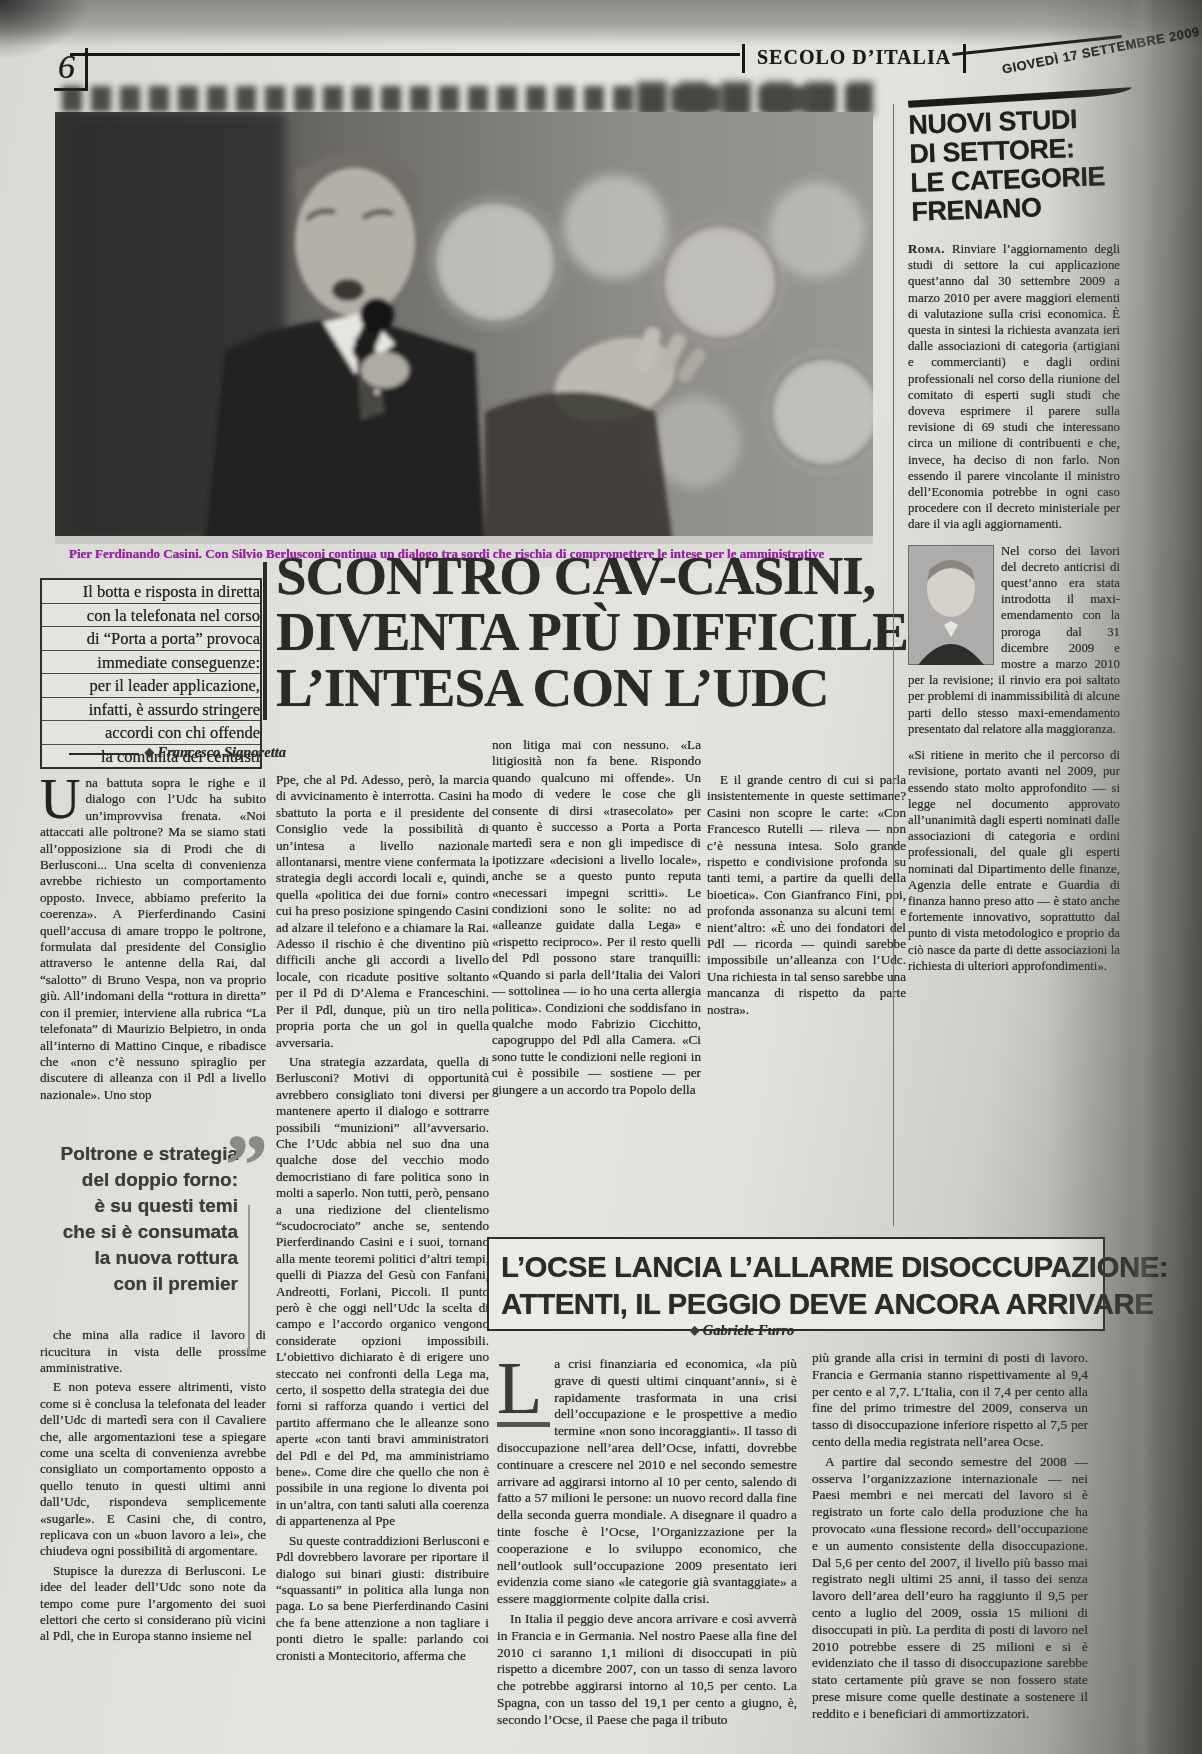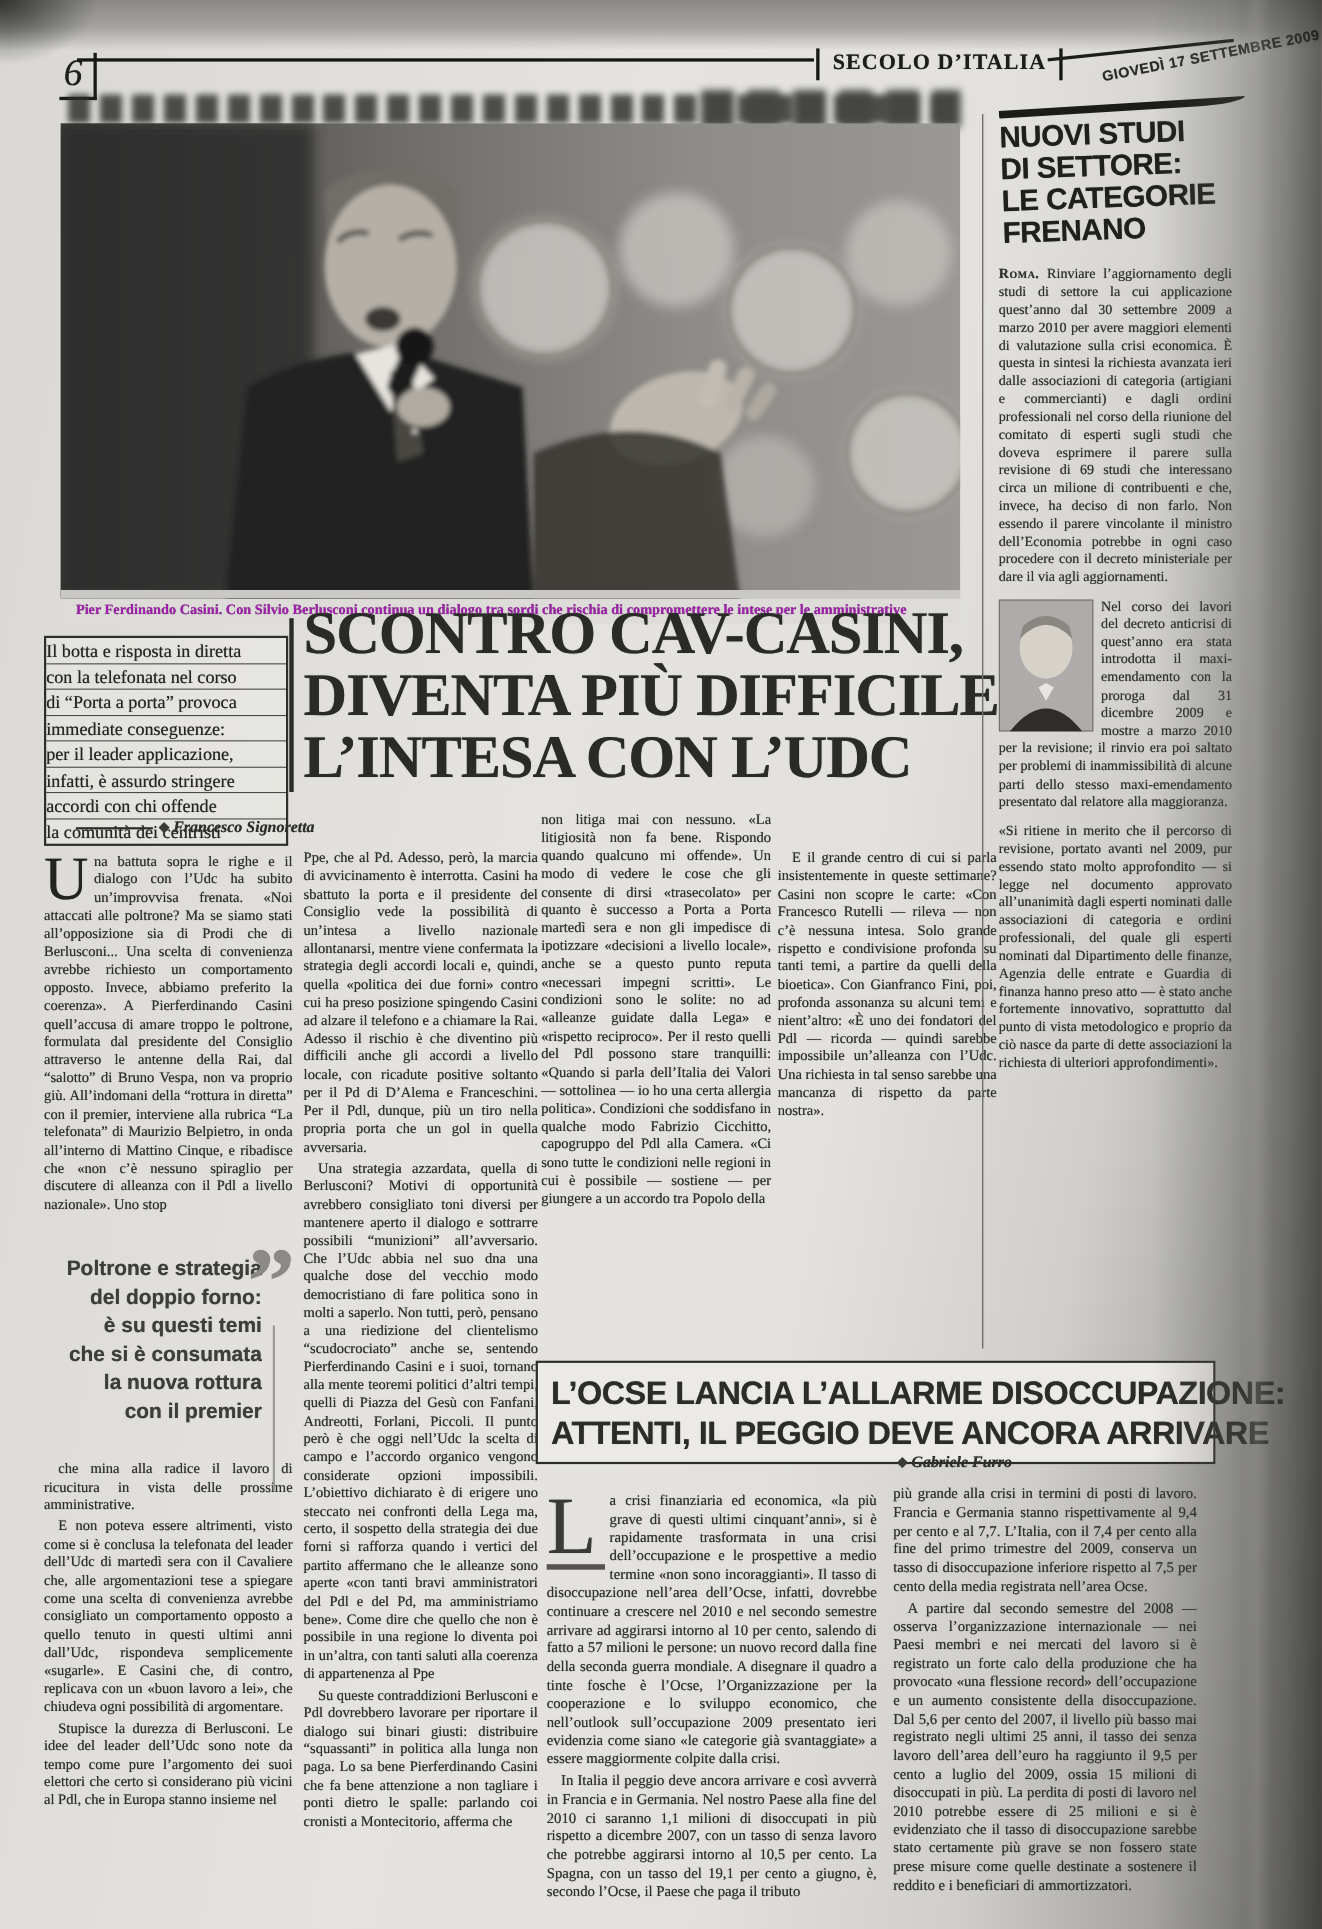--- a/index.html
+++ b/index.html
@@ -55,37 +55,37 @@
   
   .main-photo{position:absolute;left:55px;top:112px;width:818px;height:455px;margin:0;}
   .main-photo svg{display:block;}
   .main-photo figcaption{
     height:21px;padding:2px 6px 0 14px;background:#dddcd8;
     font-size:13px;font-weight:bold;color:#a21caf;white-space:nowrap;overflow:hidden;}
 
   
   .lead-box{position:absolute;left:40px;top:578px;width:218px;border:2px solid #2e2e2c;background:rgba(240,239,235,.4);}
   .lead-box .lbline{
-    font-size:16.5px;line-height:21.5px;text-align:left;color:#242422;
+    font-size:16.5px;line-height:21.5px;text-align:right;color:#242422;
     border-bottom:1.5px solid #4a4a46;padding-top:1px;}
   .lead-box .lbline:last-child{border-bottom:none;}
 
   
   .headline-bar{position:absolute;left:263px;top:562px;width:4px;height:158px;background:#2b2b29;}
   .headline{position:absolute;left:276px;top:548px;width:640px;margin:0;
     font-family:"Liberation Serif",serif;font-weight:700;font-size:55px;line-height:56px;
     letter-spacing:-1px;color:#2a2a28;}
   .headline span{display:block;}
 
   
   .byline{font-size:14.5px;font-weight:bold;font-style:italic;color:#2c2c2a;}
   .byline .brule{display:inline-block;vertical-align:middle;height:2px;background:#2c2c2a;width:70px;margin-right:2px;}
   .byline .diamond{font-style:normal;font-size:12px;vertical-align:1px;color:#3a3a38;}
   .main-byline{position:absolute;left:40px;top:744px;width:226px;white-space:nowrap;margin-left:29px;}
-  .bottom-byline{position:absolute;left:690px;top:1322px;width:230px;text-align:right;white-space:nowrap;}
+  .bottom-byline{position:absolute;left:690px;top:1322px;width:230px;text-align:left;white-space:nowrap;}
 
   
   .col{position:absolute;text-align:justify;font-size:13.2px;line-height:16.4px;color:#2e2e2c;}
   .col p{margin:0 0 3px;text-indent:13px;}
   .col p.first{text-indent:0;}
   .col1{left:40px;top:775px;width:226px;}
   .col2{left:276px;top:772px;width:213px;}
   .col3{left:492px;top:737px;width:209px;}
   .col4{left:707px;top:772px;width:199px;}
   .dropcap{float:left;font-size:56px;line-height:44px;padding:2px 5px 0 0;color:#232321;font-family:"Liberation Serif",serif;}

